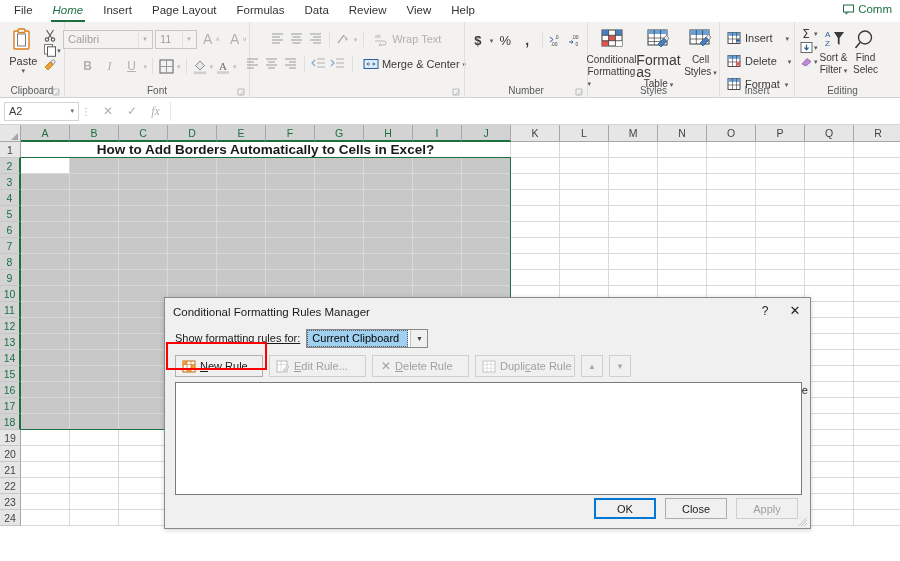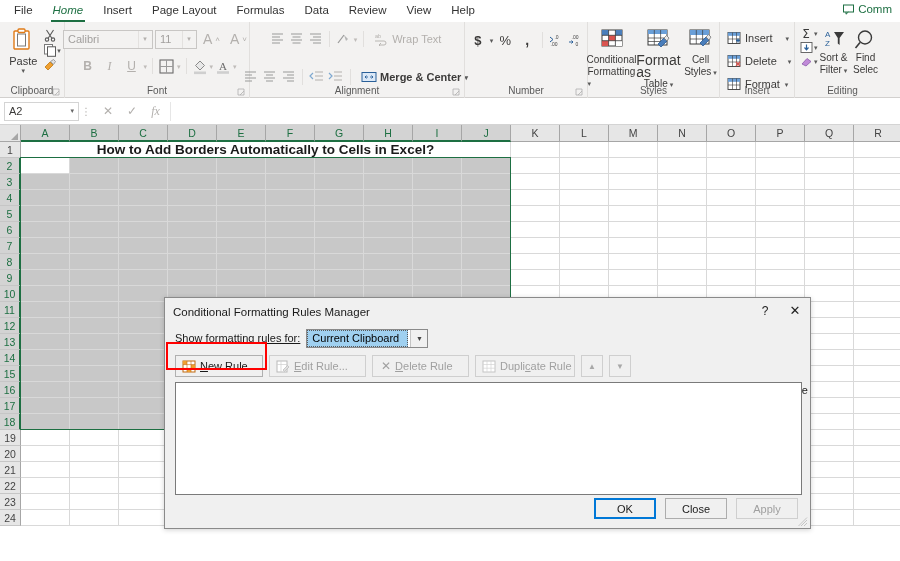--- a/index.html
+++ b/index.html
@@ -367,21 +367,21 @@
         <div class="ibtn dis">
           <span>
             <svg width="15" height="14" viewBox="0 0 15 14">
               <text x="1" y="6" font-size="5.5" fill="#b3b0ad" font-family="Liberation Sans, sans-serif">ab</text>
               <path d="M1 9 h9 a2 2 0 0 1 0 4 h-4 M7 11 l-2 2 2 2" stroke="#b3b0ad" stroke-width=".9" fill="none"></path>
             </svg>
           </span>
           <span>Wrap Text</span>
         </div>
       </div>
-      <div class="rrow" style="margin-top:14px;font-weight:bold;">
+      <div class="rrow" style="margin-top:1px;">
         <span>
           <svg width="17" height="16" viewBox="0 0 17 16">
               <path d="M3 3h11M3 6h7M3 9h11M3 12h7" stroke="#9a9a9a" stroke-width="1.2"></path>
             </svg>
         </span>
         <span>
           <svg width="17" height="16" viewBox="0 0 17 16">
               <path d="M3 3h11M5 6h7M3 9h11M5 12h7" stroke="#9a9a9a" stroke-width="1.2"></path>
             </svg>
         </span>
@@ -408,21 +408,20 @@
           <span>
             <svg width="16" height="14" viewBox="0 0 16 14">
               <rect x="1" y="2.5" width="14" height="9" fill="#dce9f7" stroke="#2a6099" stroke-width="1"></rect>
               <path d="M4 7 h3 M9 7 h3 M5.5 5.5 L4 7 L5.5 8.5 M10.5 5.5 L12 7 L10.5 8.5" stroke="#2a6099" stroke-width=".9" fill="none"></path>
             </svg>
           </span>
           <span>Merge &amp; Center</span>
           <span class="caret">▾</span>
         </div>
       </div>
-      <div class="glabel">Alignment</div>
       <span class="launcher">
         <svg width="9" height="9" viewBox="0 0 9 9">
             <path d="M1 1h6v6H1z" fill="none" stroke="#777" stroke-width=".8"></path>
             <path d="M3 7 L7 3" stroke="#777" stroke-width=".8"></path>
           </svg>
       </span>
     </div>
 
     <div class="rgroup" style="width:123px;">
       <div class="rrow" style="margin-top:3px;">

